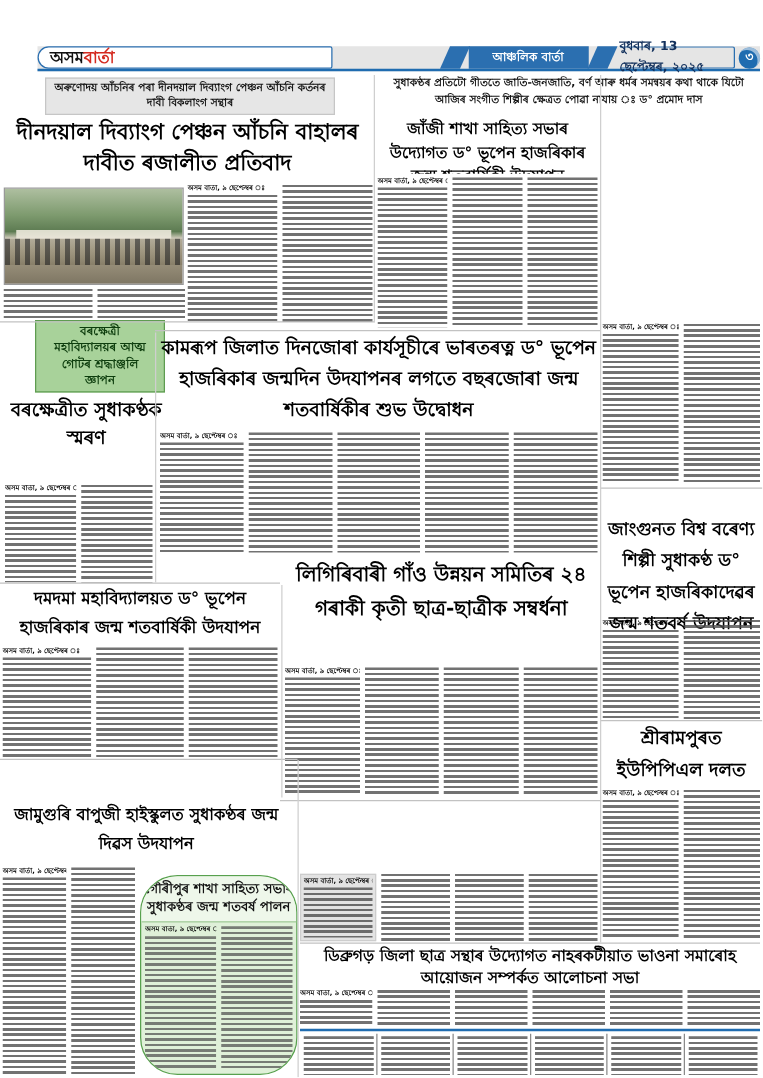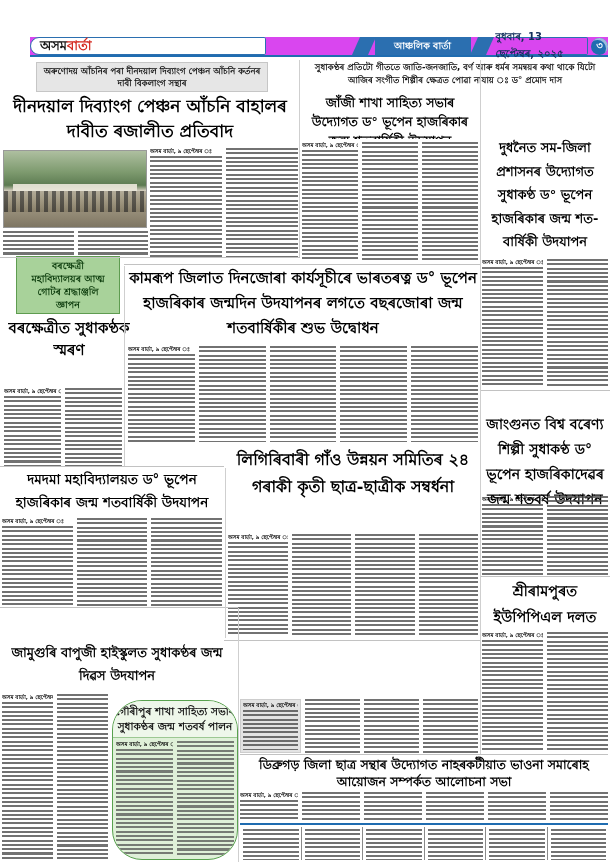--- a/index.html
+++ b/index.html
@@ -9,21 +9,21 @@
   .hl{font-weight:bold;text-align:center;color:#000;overflow:hidden}
   .kicker{font-weight:bold;text-align:center;overflow:hidden}
   .graybox{background:#e6e6e6;border:1px solid #c6c6c6}
   .cols{display:flex;gap:4px}
   .col{flex:1 1 0;display:flex;flex-direction:column;min-width:0;overflow:hidden}
   .sim{flex:1;background-image:repeating-linear-gradient(180deg,#4a4a4a 0px,#4a4a4a 2px,transparent 2px,transparent 4.3px);opacity:.78}
   .byline{font-size:5.5px;line-height:7px;font-weight:bold;margin-bottom:1px;white-space:nowrap;overflow:hidden;color:#000}
   .hrule{position:absolute;height:1px;background:#c2c2c2}
   .vrule{position:absolute;width:1px;background:#cfcfcf}
   
-  .header{display:flex;align-items:stretch;border-bottom:2px solid #1f6cb0;background:#d946ef}
+  .header{display:flex;align-items:stretch;border-bottom:2px solid #1f6cb0;background:#e5e5e5}
   .mast{width:236px;background:#fff;border:1.5px solid #2b6fb0;border-radius:10px 2px 2px 10px;display:flex;align-items:center;padding-left:9px;font-size:13px;font-weight:bold}
   .mast .red{color:#d42a20}
   .wedge{width:16px;background:#2b6fb0;transform:skewX(-24deg);margin:0 3px}
   .tab{width:96px;background:#2b6fb0;color:#fff;font-size:9.5px;font-weight:bold;display:flex;align-items:center;justify-content:center}
   .dateline{flex:1;display:flex;align-items:center;justify-content:flex-end;font-size:10px;font-weight:bold;color:#12305c;padding-right:5px;border:1.5px solid #2b6fb0;border-left:none;border-radius:0 2px 2px 0;margin-left:3px}
   .pagenum{width:17px;height:17px;border-radius:50%;background:#1f6cb0;color:#fff;font-size:10px;font-weight:bold;display:flex;align-items:center;justify-content:center;align-self:center;margin-left:3px;box-shadow:inset -2px 2px 0 rgba(255,255,255,.55)}
   
   .photo{background:linear-gradient(180deg,#aebfa0 0%,#7d9a6e 28%,#5d7b52 45%,#cfcaba 52%,#b9b19c 64%,#968d78 80%,#7e7663 100%);border:1px solid #999;overflow:hidden}
   .banner{position:absolute;left:6%;right:6%;top:44%;height:9%;background:#e9e6d9;opacity:.92}
   .crowd{position:absolute;left:0;right:0;top:53%;height:27%;background:repeating-linear-gradient(90deg,rgba(25,25,25,.6) 0 4px,rgba(95,85,60,.25) 4px 8px)}
@@ -84,30 +84,29 @@
   <div class="abs hl" style="left:302px;top:93px;width:176px;height:46px;font-size:12.5px;line-height:19px;">জাঁজী শাখা সাহিত্য সভাৰ উদ্যোগত ড° ভূপেন হাজৰিকাৰ জন্ম শতবাৰ্ষিকী উদযাপন</div>
   <div class="abs cols" style="left:302px;top:142px;width:176px;height:120px;">
     <div class="col">
         <div class="byline">অসম বাৰ্তা, ৯ ছেপ্টেম্বৰ ঃ</div>
         <div class="sim"></div>
       </div>
     <div class="col sim"></div>
     <div class="col sim"></div>
   </div>
 
-  <div class="abs hl" style="left:482px;top:136px;width:126px;height:120px;font-size:13px;line-height:23.5px;">দুধনৈত সম-জিলা প্ৰশাসনৰ উদ্যোগত সুধাকণ্ঠ ড° ভূপেন হাজৰিকাৰ জন্ম শত-বাৰ্ষিকী উদযাপন</div>
   <div class="abs cols" style="left:482px;top:259px;width:126px;height:128px;">
     <div class="col">
         <div class="byline">অসম বাৰ্তা, ৯ ছেপ্টেম্বৰ ঃ</div>
         <div class="sim"></div>
       </div>
     <div class="col sim"></div>
   </div>
 
-  <div class="abs greenbox" style="left:16px;top:256px;width:104px;height:58px;font-size:9.5px;line-height:13px;padding:10px;">বৰক্ষেত্ৰী মহাবিদ্যালয়ৰ আত্ম গোটৰ শ্ৰদ্ধাঞ্জলি জ্ঞাপন</div>
+  <div class="abs greenbox" style="left:28px;top:256px;width:104px;height:58px;font-size:9.5px;line-height:13px;padding:10px;">বৰক্ষেত্ৰী মহাবিদ্যালয়ৰ আত্ম গোটৰ শ্ৰদ্ধাঞ্জলি জ্ঞাপন</div>
   <div class="abs hl" style="left:6px;top:317px;width:126px;height:68px;font-size:15px;line-height:22px;">বৰক্ষেত্ৰীত সুধাকণ্ঠক স্মৰণ</div>
   <div class="abs cols" style="left:4px;top:388px;width:118px;height:78px;">
     <div class="col">
         <div class="byline">অসম বাৰ্তা, ৯ ছেপ্টেম্বৰ ঃ</div>
         <div class="sim"></div>
       </div>
     <div class="col sim"></div>
   </div>
 
   <div class="abs hl" style="left:128px;top:266px;width:350px;height:78px;font-size:15px;line-height:25px;">কামৰূপ জিলাত দিনজোৰা কাৰ্যসূচীৰে ভাৰতৰত্ন ড° ভূপেন হাজৰিকাৰ জন্মদিন উদযাপনৰ লগতে বছৰজোৰা জন্ম শতবাৰ্ষিকীৰ শুভ উদ্বোধন</div>

